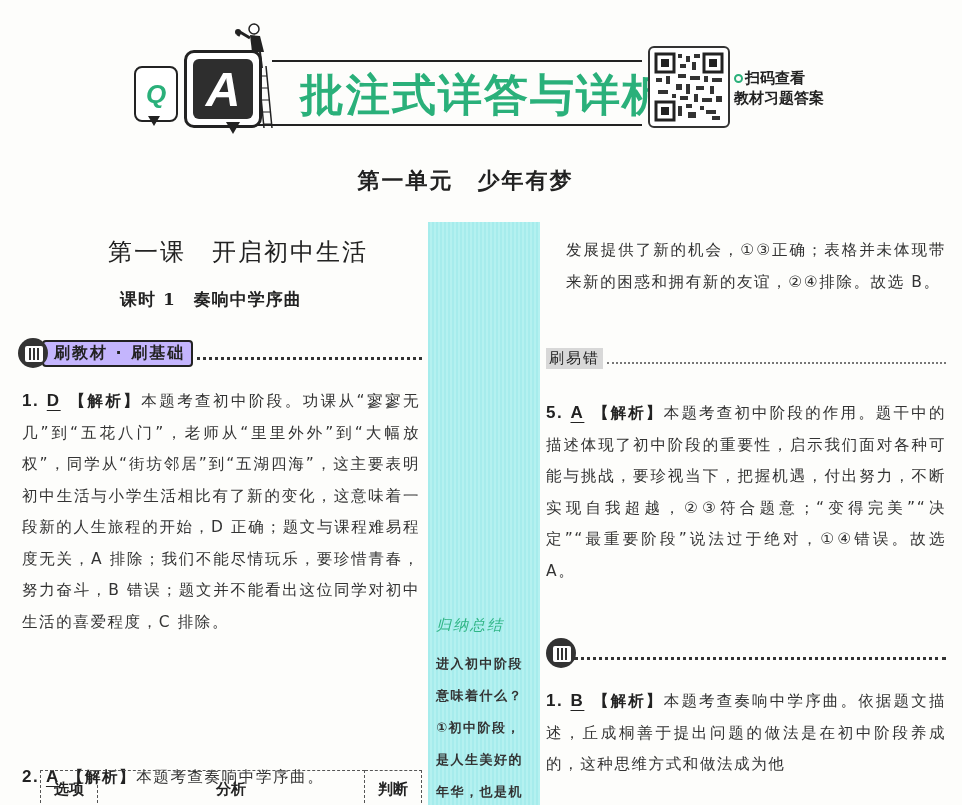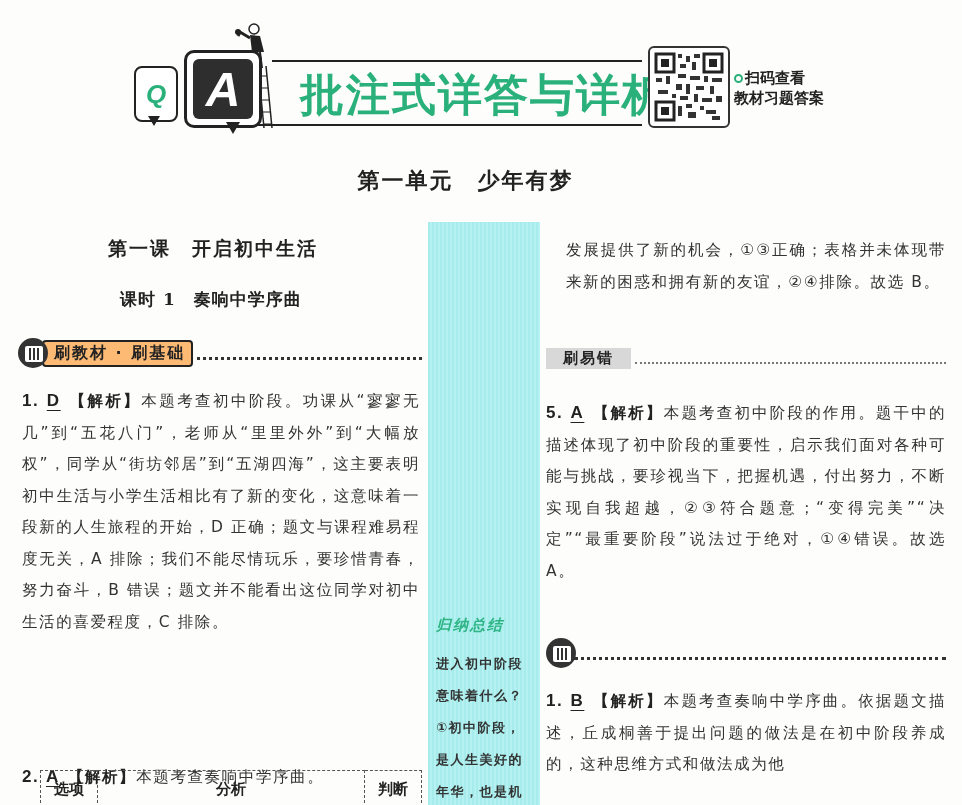--- a/index.html
+++ b/index.html
@@ -24,40 +24,40 @@
   .banner-title { left:280px; top:66px; font-size:44px; font-weight:bold; color:#2ab07a; letter-spacing:2px;margin-left:20px; }
   .qr-box { left:648px; top:46px; width:78px; height:78px; border:2px solid #333; border-radius:6px; background:#fff; }
   .qr-text { left:734px; top:68px; font-size:15px; font-weight:bold; line-height:20px; color:#222; }
   .qr-dot { display:inline-block; width:9px; height:9px; border-radius:50%; border:2px solid #2ab07a; box-sizing:border-box; margin-right:2px; vertical-align:middle; }
 
   .unit-title { left:0; width:931px; top:166px; text-align:center; font-size:22px; font-weight:bold; letter-spacing:2px; }
 
   
   .strip { left:428px; top:222px; width:112px; height:583px;
            background:repeating-linear-gradient(90deg,#a6ecec 0 2px,#b4f1f0 2px 4px); }
-  .strip-head { left:436px; top:616px; font-size:15px; color:#2fb585; font-weight:bold; font-style:italic; letter-spacing:2px; }
+  .strip-head { left:436px; top:616px; font-size:15px; color:#2fb585; font-weight:normal; font-style:italic; letter-spacing:2px; }
   .strip-line { left:436px; font-size:13px; font-weight:bold; letter-spacing:1.5px; color:#333; }
 
-  .lesson-title { left:108px; top:236px; font-size:19px; font-weight:bold; letter-spacing:2px; font-family:"DejaVu Serif", serif; }
+  .lesson-title { left:108px; top:236px; font-size:24px; font-weight:normal; letter-spacing:2px; font-family:"DejaVu Serif", serif; }
   .lesson-sub { left:120px; top:288px; font-size:17px; font-weight:bold; letter-spacing:1px; font-family:"DejaVu Serif", serif; }
 
   .section-badge { display:flex; align-items:center; }
   .badge-icon { width:30px; height:30px; border-radius:50%; background:#333; position:relative; margin-right:-6px; z-index:1; }
   .badge-icon::after { content:""; position:absolute; left:7px; top:8px; width:14px; height:12px; border:2px solid #fff; border-radius:2px;
                        background:repeating-linear-gradient(90deg,#fff 0 2px,transparent 2px 4px); }
-  .badge-label { border:2px solid #222; border-radius:4px; padding:1px 6px 1px 10px; font-size:16px; font-weight:bold; background:#fdba74; letter-spacing:2px; }
+  .badge-label { border:2px solid #222; border-radius:4px; padding:1px 6px 1px 10px; font-size:16px; font-weight:bold; background:#c4b5fd; letter-spacing:2px; }
   .dots { flex:1; border-bottom:3px dotted #333; margin-left:4px; height:10px; }
 
   .para { font-size:15.5px; line-height:31.5px; color:#333; letter-spacing:1.6px; text-align:justify;margin-top:7px; }
   .q-num { font-weight:bold; font-family:"Liberation Sans", sans-serif; font-size:17px; color:#222; }
   .q-ans { font-weight:bold; font-family:"Liberation Sans", sans-serif; font-size:17px; text-decoration:underline; text-decoration-thickness:1px; text-underline-offset:4px; color:#222; margin-right:8px; }
   .tag { font-weight:bold; color:#222; }
 
   .mini-section { left:546px; top:348px; width:400px; display:flex; align-items:center; }
-  .mini-label { background:#d8d8d8; font-weight:bold; font-size:15px; padding:1px 17px; letter-spacing:2px; }
+  .mini-label { background:#d8d8d8; font-weight:normal; font-size:15px; padding:1px 3px; letter-spacing:2px; }
   .mini-dots { flex:1; border-bottom:2px dotted #777; margin-left:4px; height:8px; }
 
   table.opts { border-collapse:collapse; font-size:15px; font-weight:bold; }
   table.opts td { border:1px dashed #555; height:36px; padding:0 8px; }
 </style>
 </head>
 <body>
 
 <div class="abs person">
   <svg width="38" height="48" viewBox="0 0 38 48">

